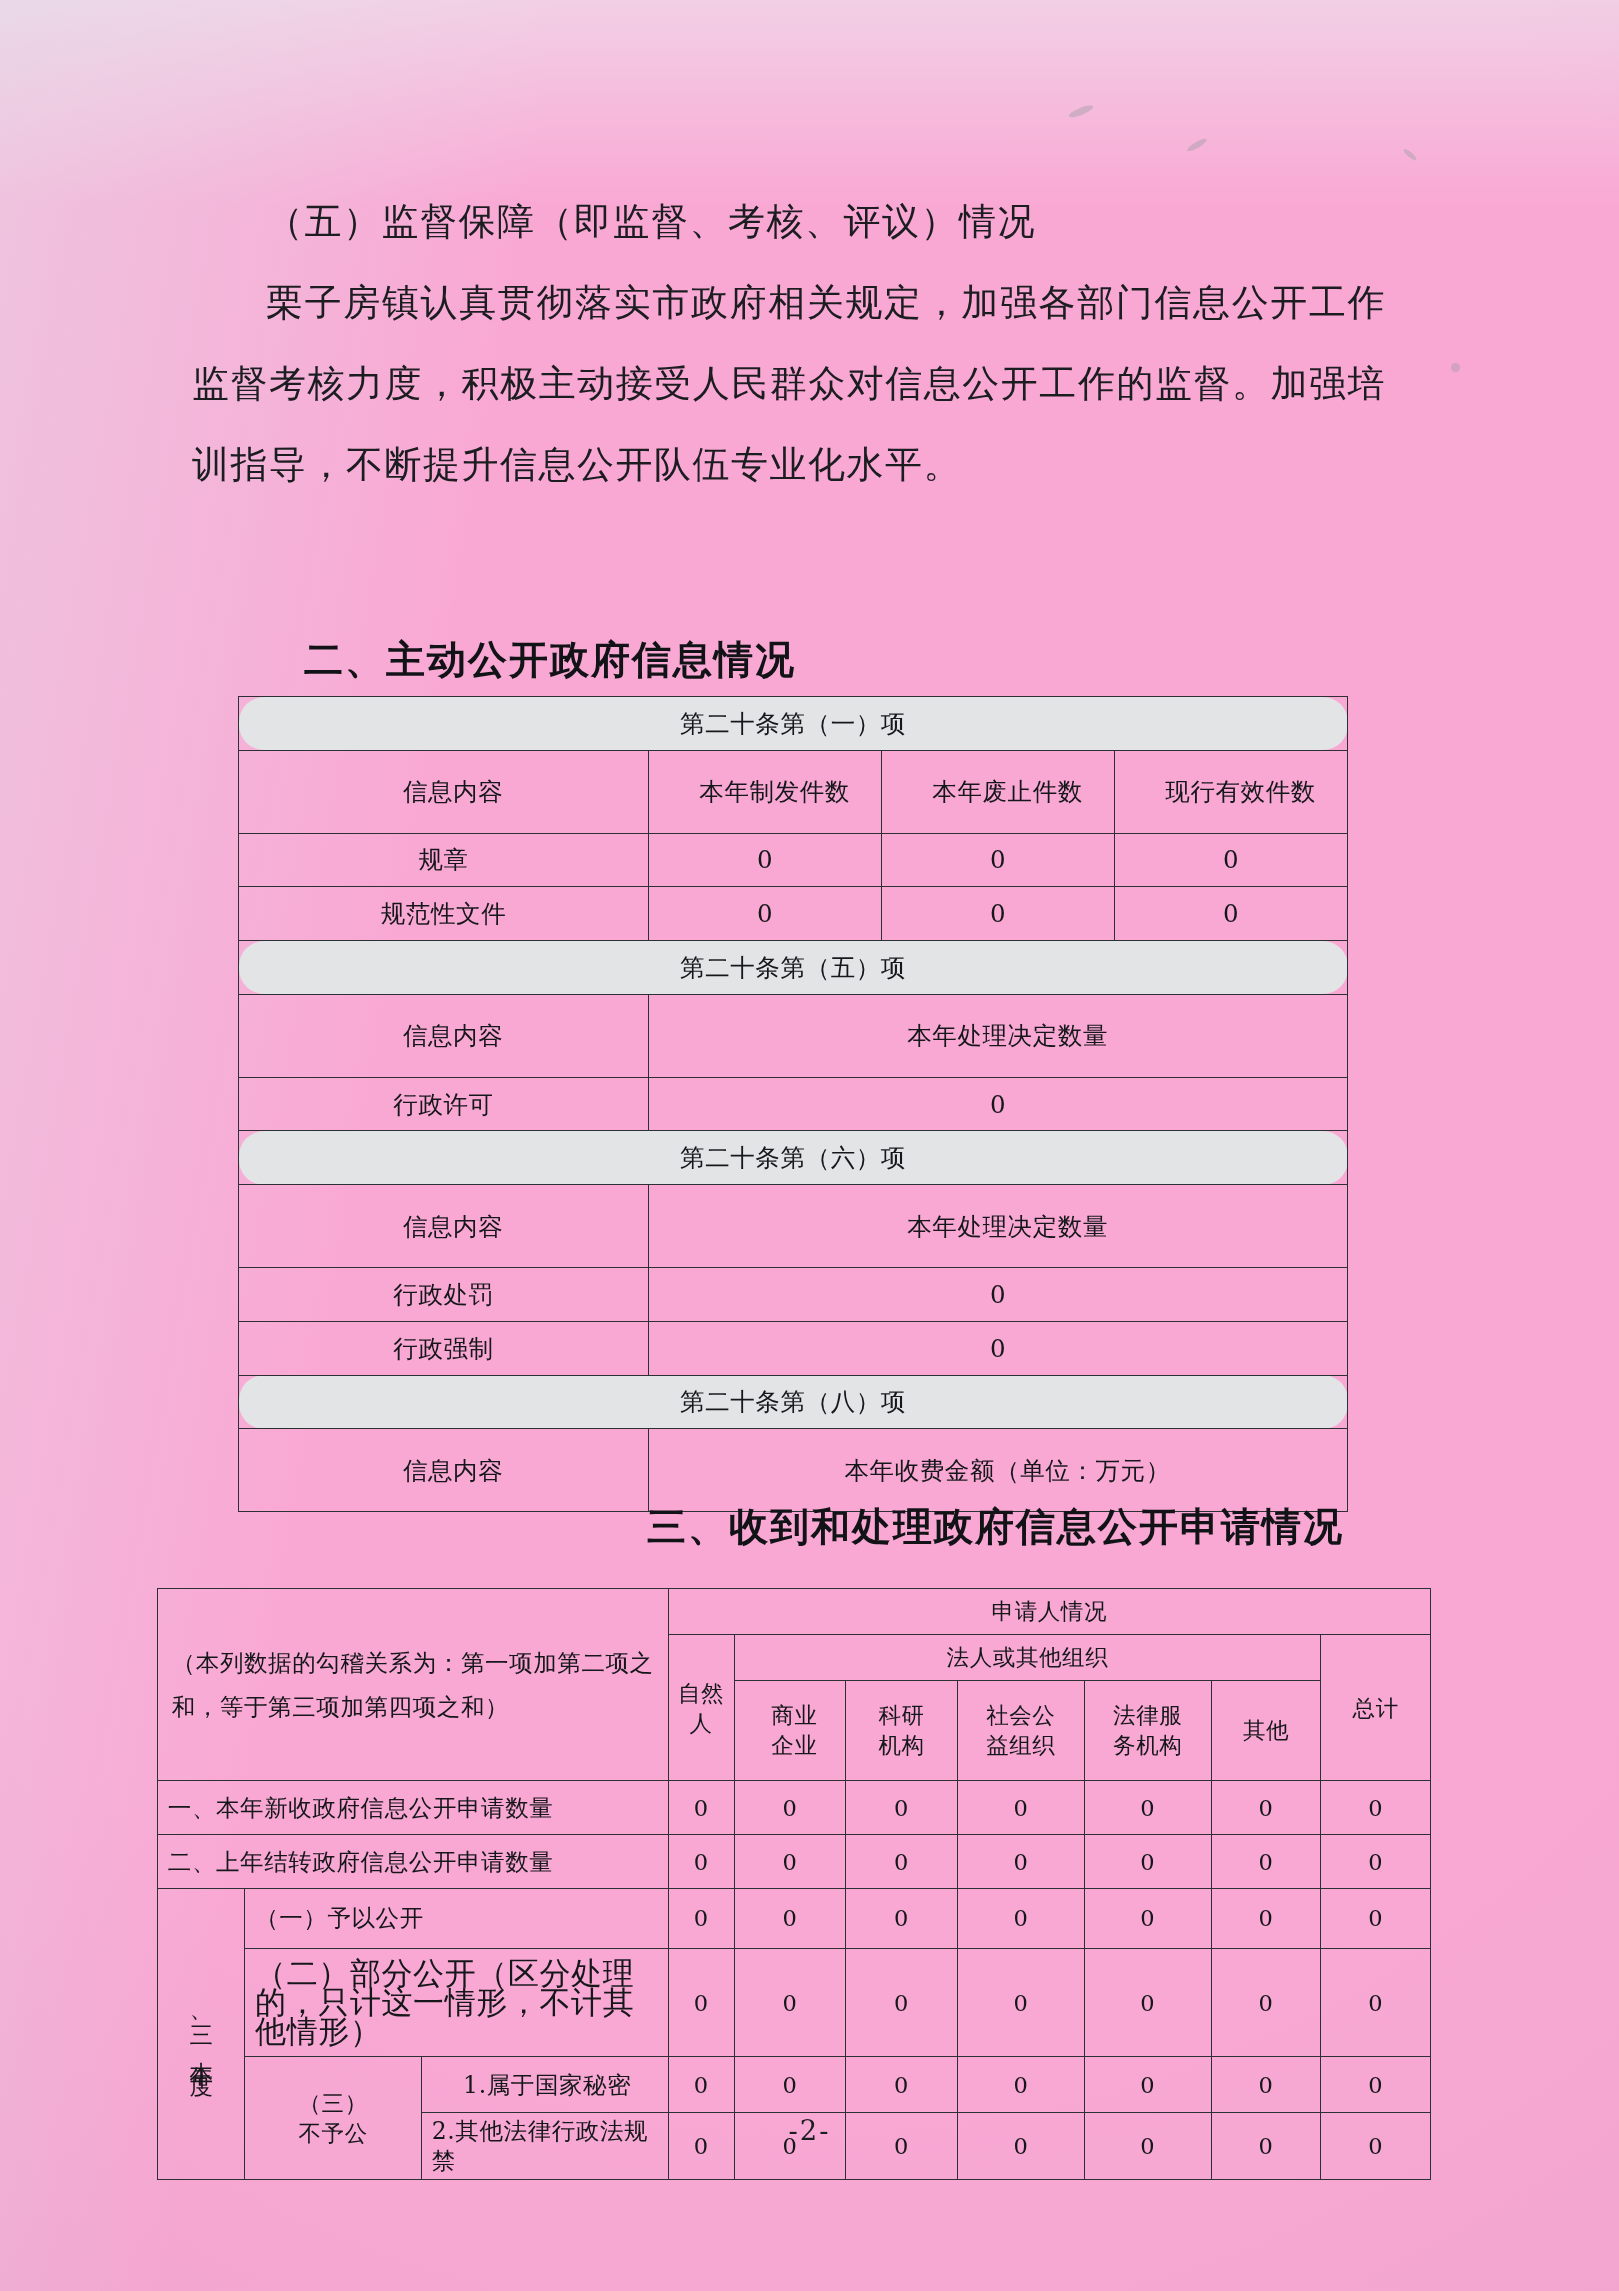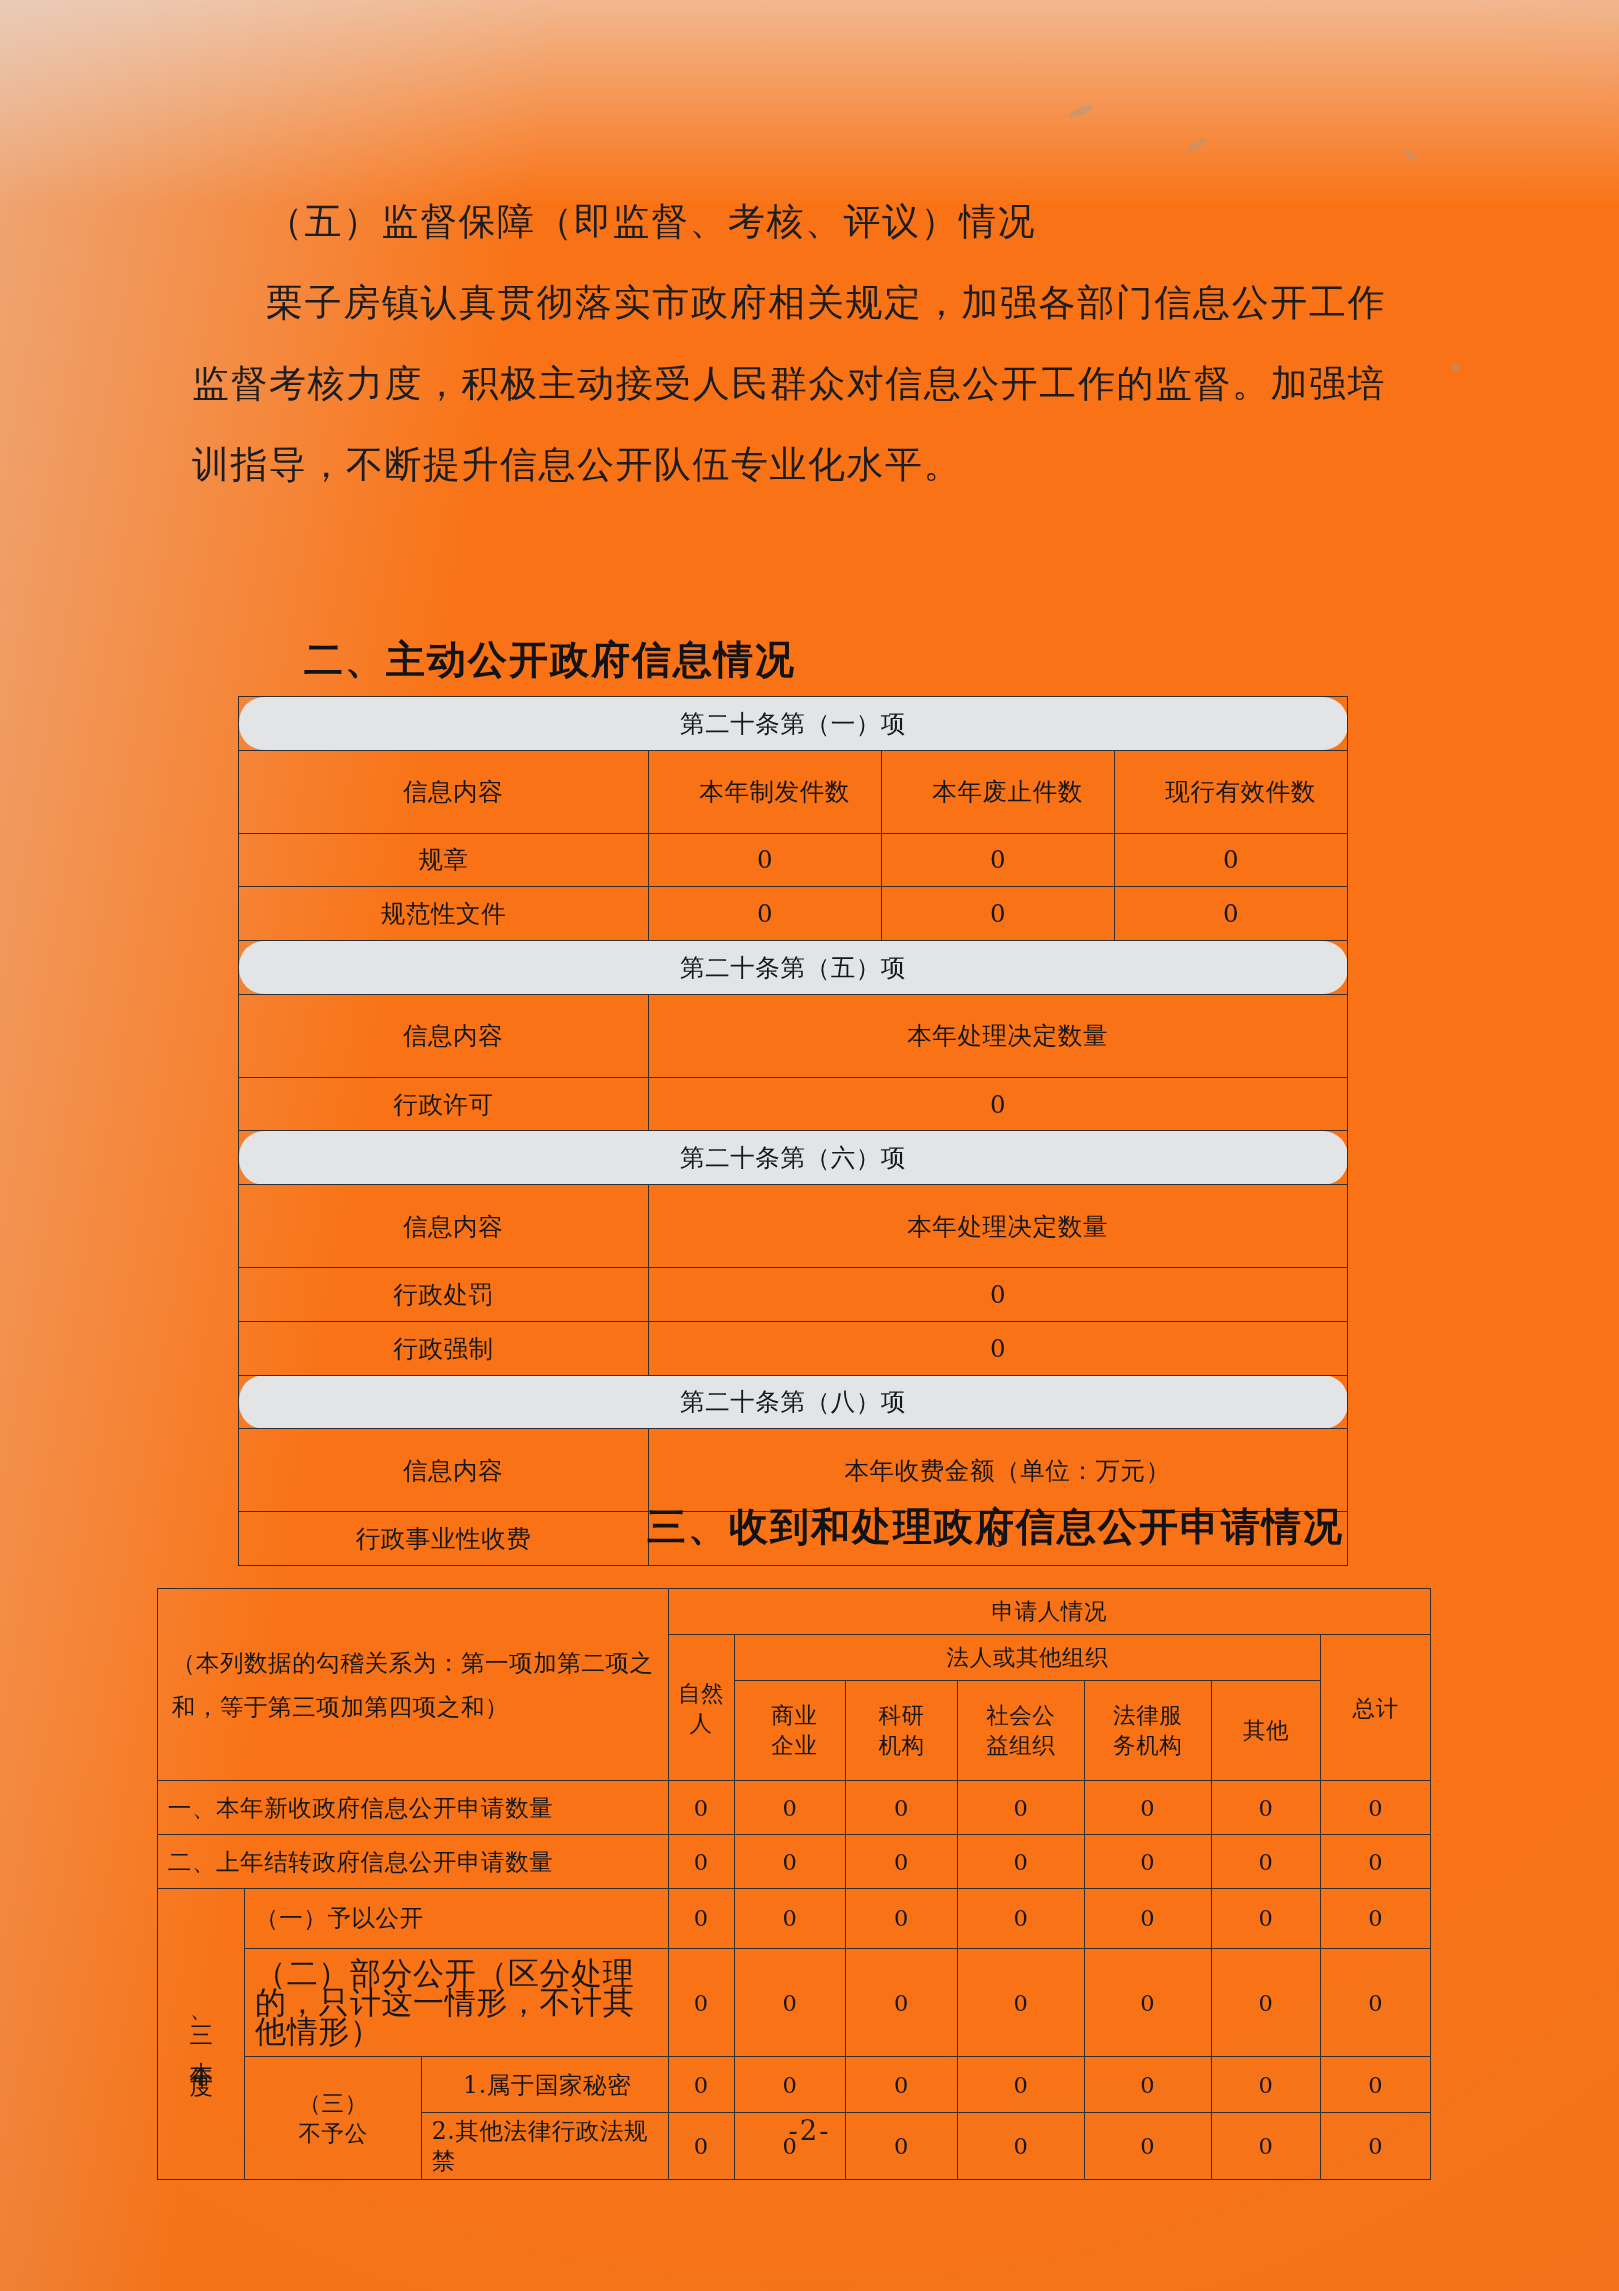--- a/index.html
+++ b/index.html
@@ -5,21 +5,21 @@
   html, body {
     margin: 0;
     padding: 0;
     background: #8d8d8d;
   }
   .page {
     position: relative;
     width: 1619px;
     height: 2292px;
     margin: 0 auto;
-    background: #f97316;
+    background: #f9a8d4;
     overflow: hidden;
     font-family: "DejaVu Sans", "Liberation Sans", sans-serif;
     color: #16181a;
   }
   
   .scan-tint {
     position: absolute;
     inset: 0;
     pointer-events: none;
     background:
@@ -217,24 +217,20 @@
         <td class="lcell">行政强制</td>
         <td colspan="3">0</td>
       </tr>
 
       <tr>
         <td class="banner" colspan="4">第二十条第（八）项</td>
       </tr>
       <tr>
         <td class="hdr">信息内容</td>
         <td class="hdr" colspan="3">本年收费金额（单位：万元）</td>
-      </tr>
-      <tr>
-        <td class="lcell">行政事业性收费</td>
-        <td colspan="3">0</td>
       </tr>
     </tbody>
   </table>
 
   <div class="section-head" id="head-three">三、收到和处理政府信息公开申请情况</div>
 
   <table class="doc" id="table-two">
     <colgroup>
       <col style="width:86px">
       <col style="width:174px">

